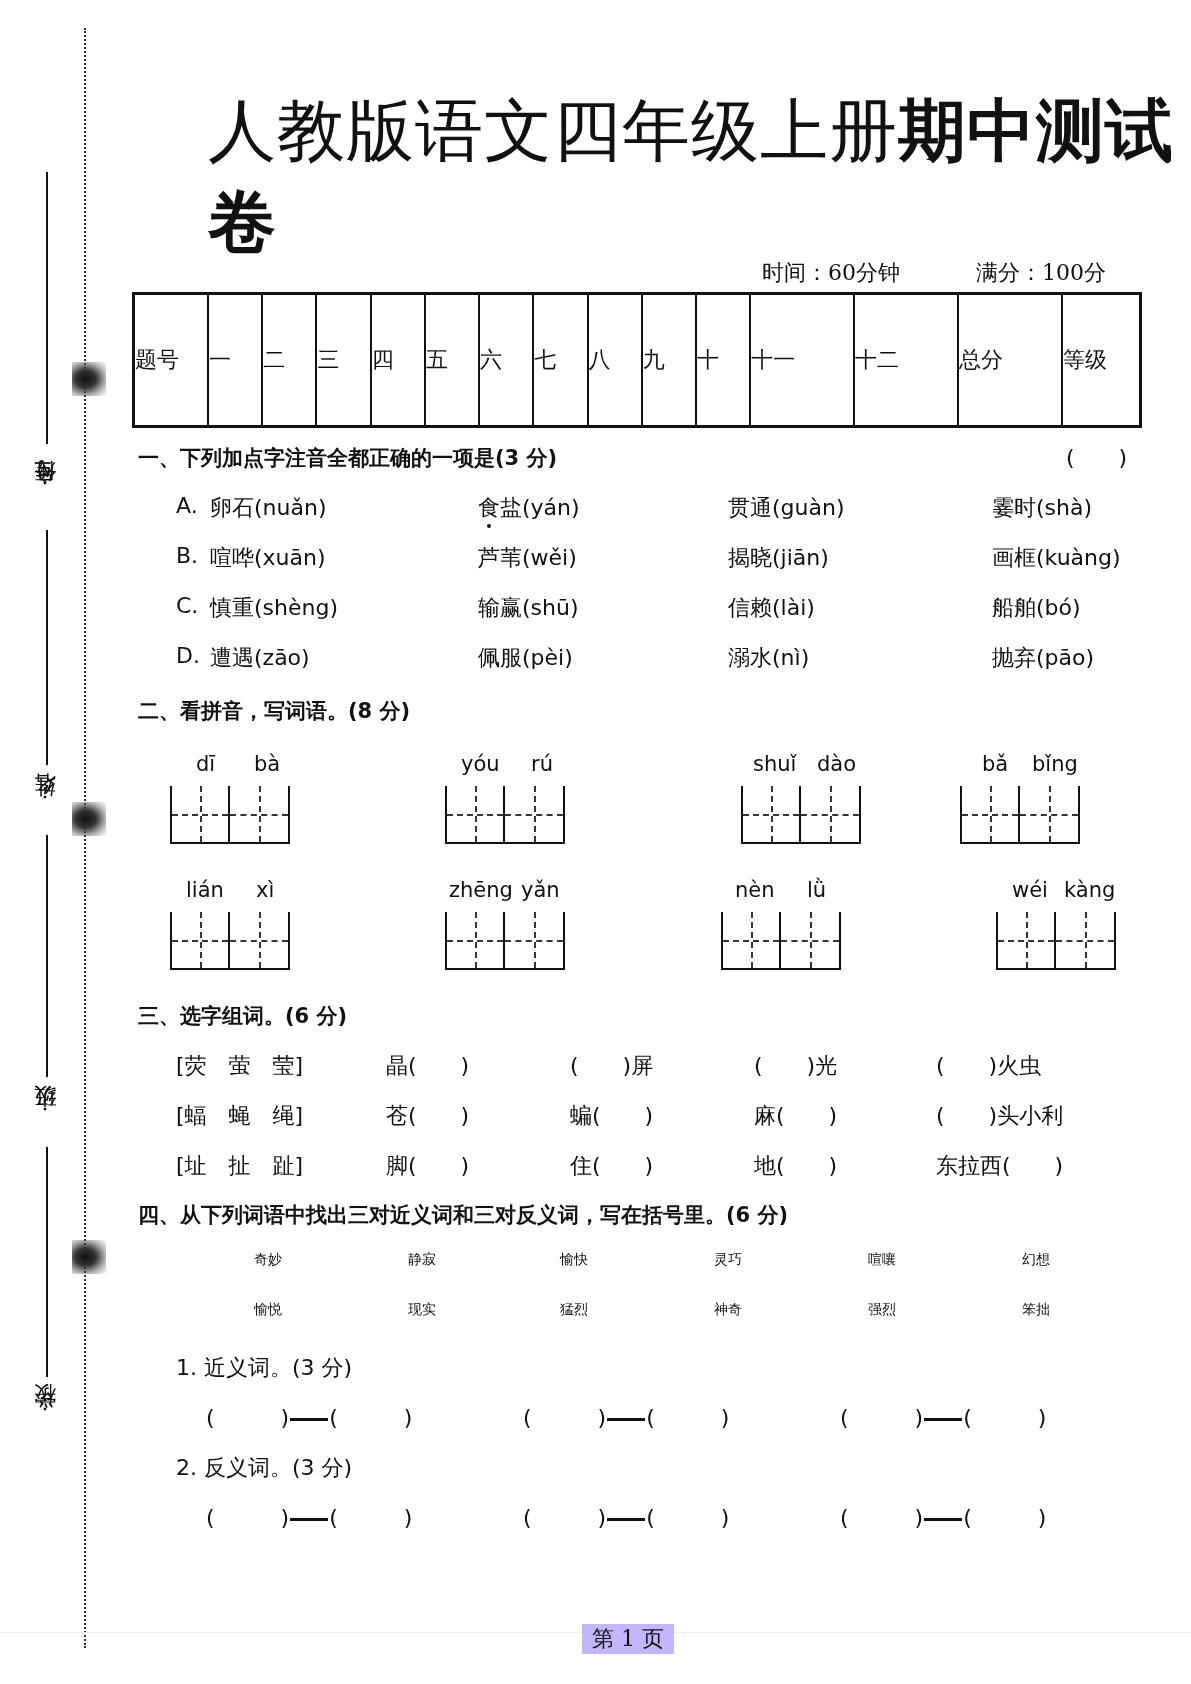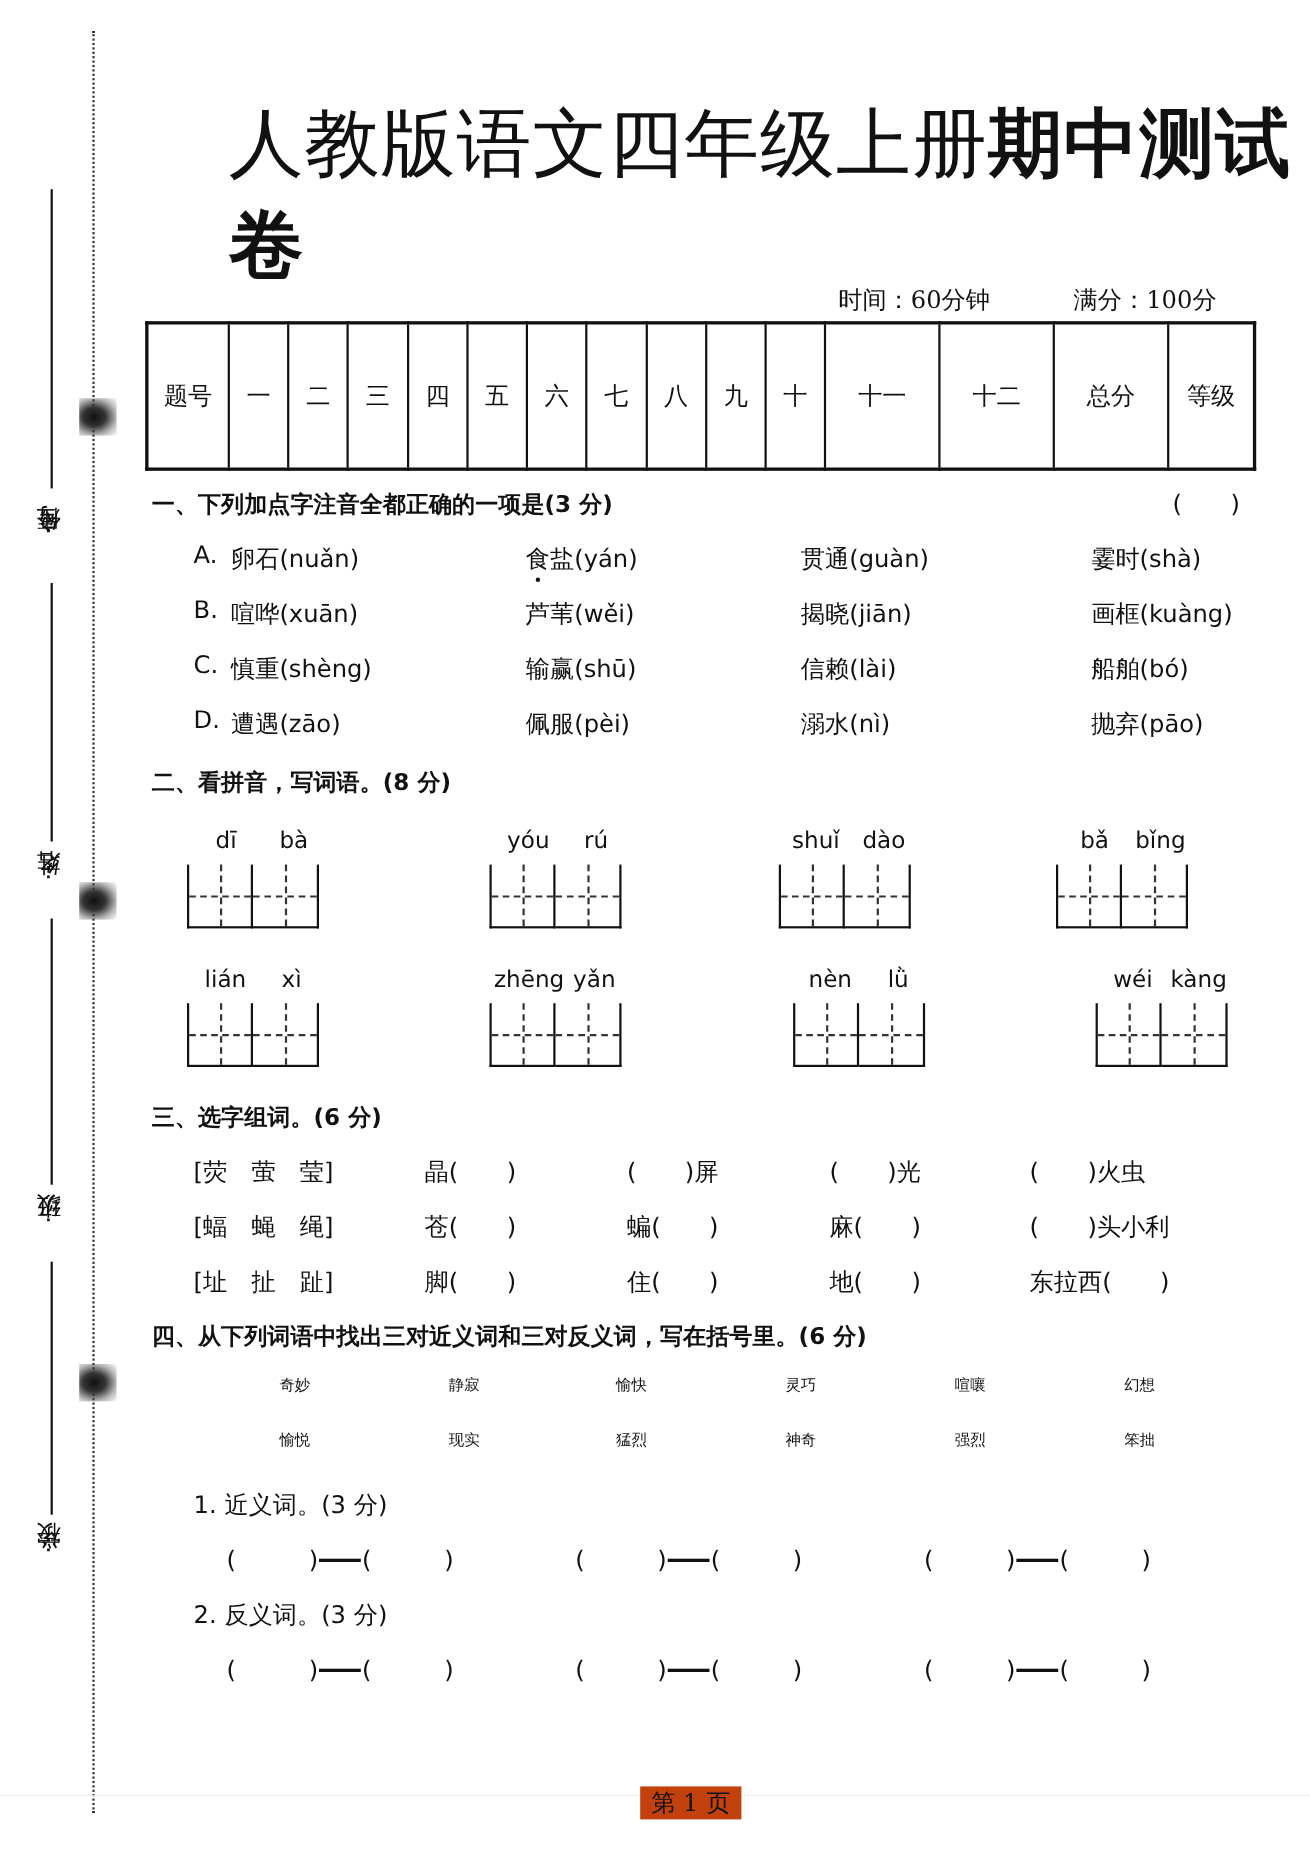--- a/index.html
+++ b/index.html
@@ -16,21 +16,21 @@
             transform:rotate(180deg); font-size:22px; letter-spacing:2px;
             font-family:"DejaVu Sans", sans-serif; text-align:center; }
 
   .title { position:absolute; left:208px; top:86px; font-size:68px; letter-spacing:1px;
            font-family:"DejaVu Sans", sans-serif; }
   .title b { font-weight:bold; }
   .meta { position:absolute; top:258px; font-size:22px; font-family:"DejaVu Serif", serif; }
 
   table.score { position:absolute; left:132px; top:292px; width:1010px; height:136px;
                 border-collapse:collapse; border:3px solid #111; }
-  table.score td { border:2px solid #111; text-align:center; font-size:22px;
+  table.score td { border:2px solid #111; text-align:left; font-size:22px;
                    font-family:"DejaVu Sans", sans-serif; padding:0; }
   table.score td.lab { width:72px; }
 
   .sec { position:absolute; left:138px; font-size:21px; font-weight:bold;
          font-family:"DejaVu Sans", sans-serif; }
   .paren-r { position:absolute; font-size:22px; }
 
   .opt { position:absolute; font-size:22px; font-family:"DejaVu Sans", sans-serif; }
   .dotc { position:relative; }
   .dotc::after { content:""; position:absolute; left:50%; bottom:-8px; width:4px; height:4px;
@@ -44,21 +44,21 @@
   .tian::after { content:""; position:absolute; top:0; bottom:0; left:50%; border-left:2px dashed #333; }
   .tian.l { left:0; }
   .tian.r { left:60px; border-left:none; }
 
   .row3 { position:absolute; font-size:22px; font-family:"DejaVu Sans", sans-serif; }
   .wordbank { position:absolute; font-size:14px; font-family:"DejaVu Serif", serif; }
   .blank { position:absolute; font-size:22px; white-space:pre; font-family:"DejaVu Sans", sans-serif; }
   .dash { display:inline-block; width:38px; border-top:3px solid #111; vertical-align:middle; margin:0 1px; }
 
   .footer { position:absolute; left:0; top:1632px; width:1191px; height:0; border-top:1px solid #eee; }
-  .pageno { position:absolute; left:582px; top:1624px; font-size:22px; background:#c2410c; padding:0 10px;
+  .pageno { position:absolute; left:582px; top:1624px; font-size:22px; background:#c4b5fd; padding:0 10px;
             font-family:"DejaVu Serif", serif; }
 </style>
 </head>
 <body>
 
 <div class="dotline"></div>
 <div class="blot" style="top:362px"></div>
 <div class="blot" style="top:802px"></div>
 <div class="blot" style="top:1240px"></div>
 
@@ -134,21 +134,21 @@
   <span class="py" style="left:84px">bà</span>
   <div class="tian l"></div>
   <div class="tian r"></div>
 </div>
 <div class="pgroup" style="left:445px;top:752px">
   <span class="py" style="left:16px">yóu</span>
   <span class="py" style="left:86px">rú</span>
   <div class="tian l"></div>
   <div class="tian r"></div>
 </div>
-<div class="pgroup" style="left:708px;top:752px">
+<div class="pgroup" style="left:741px;top:752px">
   <span class="py" style="left:12px">shuǐ</span>
   <span class="py" style="left:76px">dào</span>
   <div class="tian l"></div>
   <div class="tian r"></div>
 </div>
 <div class="pgroup" style="left:960px;top:752px">
   <span class="py" style="left:22px">bǎ</span>
   <span class="py" style="left:72px">bǐng</span>
   <div class="tian l"></div>
   <div class="tian r"></div>

